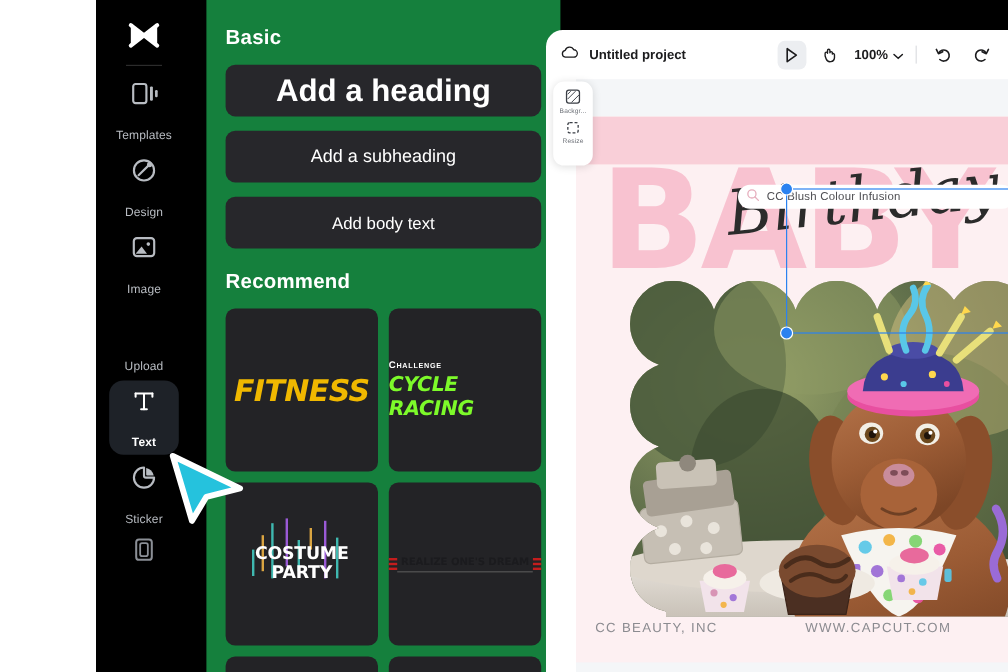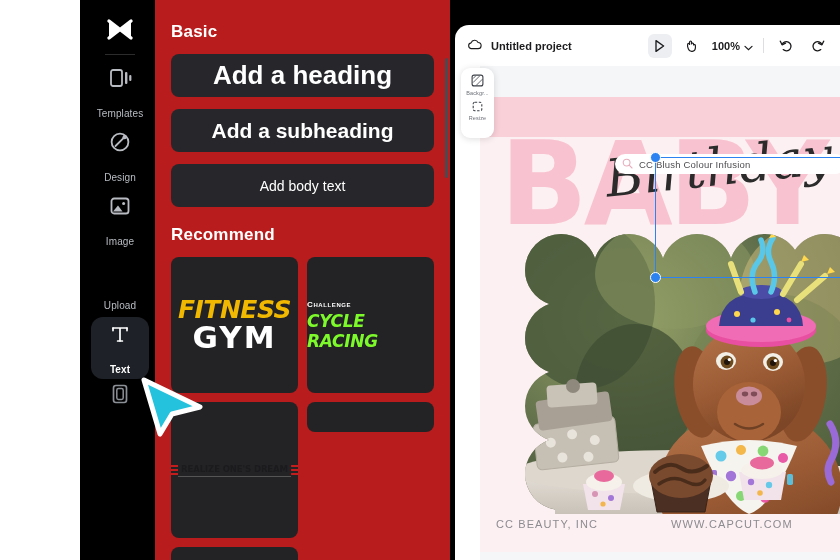--- a/index.html
+++ b/index.html
@@ -29,35 +29,35 @@
     display:flex; flex-direction:column; align-items:center; justify-content:center;
     margin-bottom:2px; color:#b8bcc2; position:relative;
   }
   .rail-item.active{ background:#1e2228; color:#ffffff; }
   .rail-icon{ height:26px; display:flex; align-items:center; justify-content:center; }
   .rail-label{ font-size:10px; margin-top:17px; letter-spacing:.1px; }
   .rail-item.active .rail-label{ color:#fff; font-weight:600; }
 
   
   #panel{
-    position:absolute; left:75px; top:0; width:295px; height:560px;
-    background:#b91c1c; padding:0 16px; overflow:hidden;
+    position:absolute; left:92px; top:0; width:295px; height:560px;
+    background:#15803d; padding:0 16px; overflow:hidden;
   }
   .panel-h{
     color:#ffffff; font-size:17px; font-weight:bold; letter-spacing:.2px;
   }
   #h-basic{ margin-top:22px; }
   #h-rec{ margin-top:18px; margin-bottom:4px; }
   .basic-btn{
     width:263px; height:43px; background:#27272b; border:none; border-radius:8px;
     color:#ffffff; display:flex; align-items:center; justify-content:center;
     margin-top:12px; cursor:pointer;
   }
   #btn-heading{ font-size:26px; font-weight:bold; }
-  #btn-subheading{ font-size:21px; font-weight:bold; }
+  #btn-subheading{ font-size:15px; font-weight:normal; }
   #btn-body{ font-size:14px; }
 
   #rec-grid{
     margin-top:12px; display:grid; grid-template-columns:127px 127px; gap:9px;
   }
   .rec-card{
     height:136px; background:#232326; border-radius:8px;
     display:flex; align-items:center; justify-content:center;
     overflow:hidden; cursor:pointer; position:relative;
   }
@@ -227,20 +227,29 @@
     <div class="rail-item active">
       <span class="rail-icon">
         <svg width="22" height="22" viewBox="0 0 22 22">
           <path d="M4 5 L18 5 M11 5 L11 18" stroke="#fff" stroke-width="1.7" stroke-linecap="round" fill="none"></path>
           <path d="M4 5 L4 7.6 M18 5 L18 7.6 M8.6 18 L13.4 18" stroke="#fff" stroke-width="1.7" stroke-linecap="round"></path>
         </svg>
       </span>
       <span class="rail-label">Text</span>
     </div>
 
+    <div class="rail-item">
+      <span class="rail-icon">
+        <svg width="22" height="22" viewBox="0 0 22 22">
+          <path d="M11 2.6 A8.4 8.4 0 1 0 19.4 11 L12.6 11 A1.6 1.6 0 0 1 11 9.4 Z" stroke="#b8bcc2" stroke-width="1.8" fill="none" stroke-linejoin="round"></path>
+          <path d="M12.8 2.9 A8.4 8.4 0 0 1 19.1 9.2 L13.6 9.2 A0.9 .9 0 0 1 12.8 8.4 Z" fill="#b8bcc2"></path>
+        </svg>
+      </span>
+      <span class="rail-label">Sticker</span>
+    </div>
 
 
     <div class="rail-item" style="height:26px;">
       <span class="rail-icon">
         <svg width="22" height="22" viewBox="0 0 22 22">
           <rect x="4.5" y="2.5" width="13" height="17" rx="2.4" stroke="#8b8f96" stroke-width="1.7" fill="none"></rect>
           <rect x="7.8" y="5.6" width="6.4" height="10.8" rx="1.6" stroke="#8b8f96" stroke-width="1.5" fill="none"></rect>
         </svg>
       </span>
     </div>
@@ -254,31 +263,45 @@
     <button class="basic-btn" id="btn-subheading">Add a subheading</button>
     <button class="basic-btn" id="btn-body">Add body text</button>
 
     <div class="panel-h" id="h-rec">Recommend</div>
 
     <div id="rec-grid">
 
       <div class="rec-card">
         <div class="c-fitness">
           <div class="l1">FITNESS</div>
-          <div class="l2">GYM</div>
         </div>
       </div>
 
       <div class="rec-card">
         <div class="c-cycle">
           <div class="l1">Challenge</div>
           <div class="l2">CYCLE RACING</div>
         </div>
       </div>
 
+      <div class="rec-card">
+        <div class="c-costume">
+          <div class="bars">
+            <i style="left:30px;top:14px;height:30px;background:#d9a441;"></i>
+            <i style="left:38px;top:4px;height:46px;background:#3fb8b0;"></i>
+            <i style="left:50px;top:0px;height:40px;background:#9a5ad6;"></i>
+            <i style="left:60px;top:18px;height:26px;background:#3fb8b0;"></i>
+            <i style="left:70px;top:8px;height:18px;background:#d9a441;"></i>
+            <i style="left:82px;top:2px;height:48px;background:#9a5ad6;"></i>
+            <i style="left:92px;top:16px;height:34px;background:#3fb8b0;"></i>
+            <i style="left:22px;top:26px;height:22px;background:#3fb8b0;"></i>
+          </div>
+          <div class="txt">COSTUME PARTY</div>
+        </div>
+      </div>
 
       <div class="rec-card">
         <div class="c-dream">
           <span class="wing">
             <b style="top:0;width:16px;"></b>
               <b style="top:4px;width:21px;"></b>
               <b style="top:8px;width:13px;"></b>
           </span>
           <span class="txt">REALIZE ONE'S DREAM</span>
           <span class="wing r">

